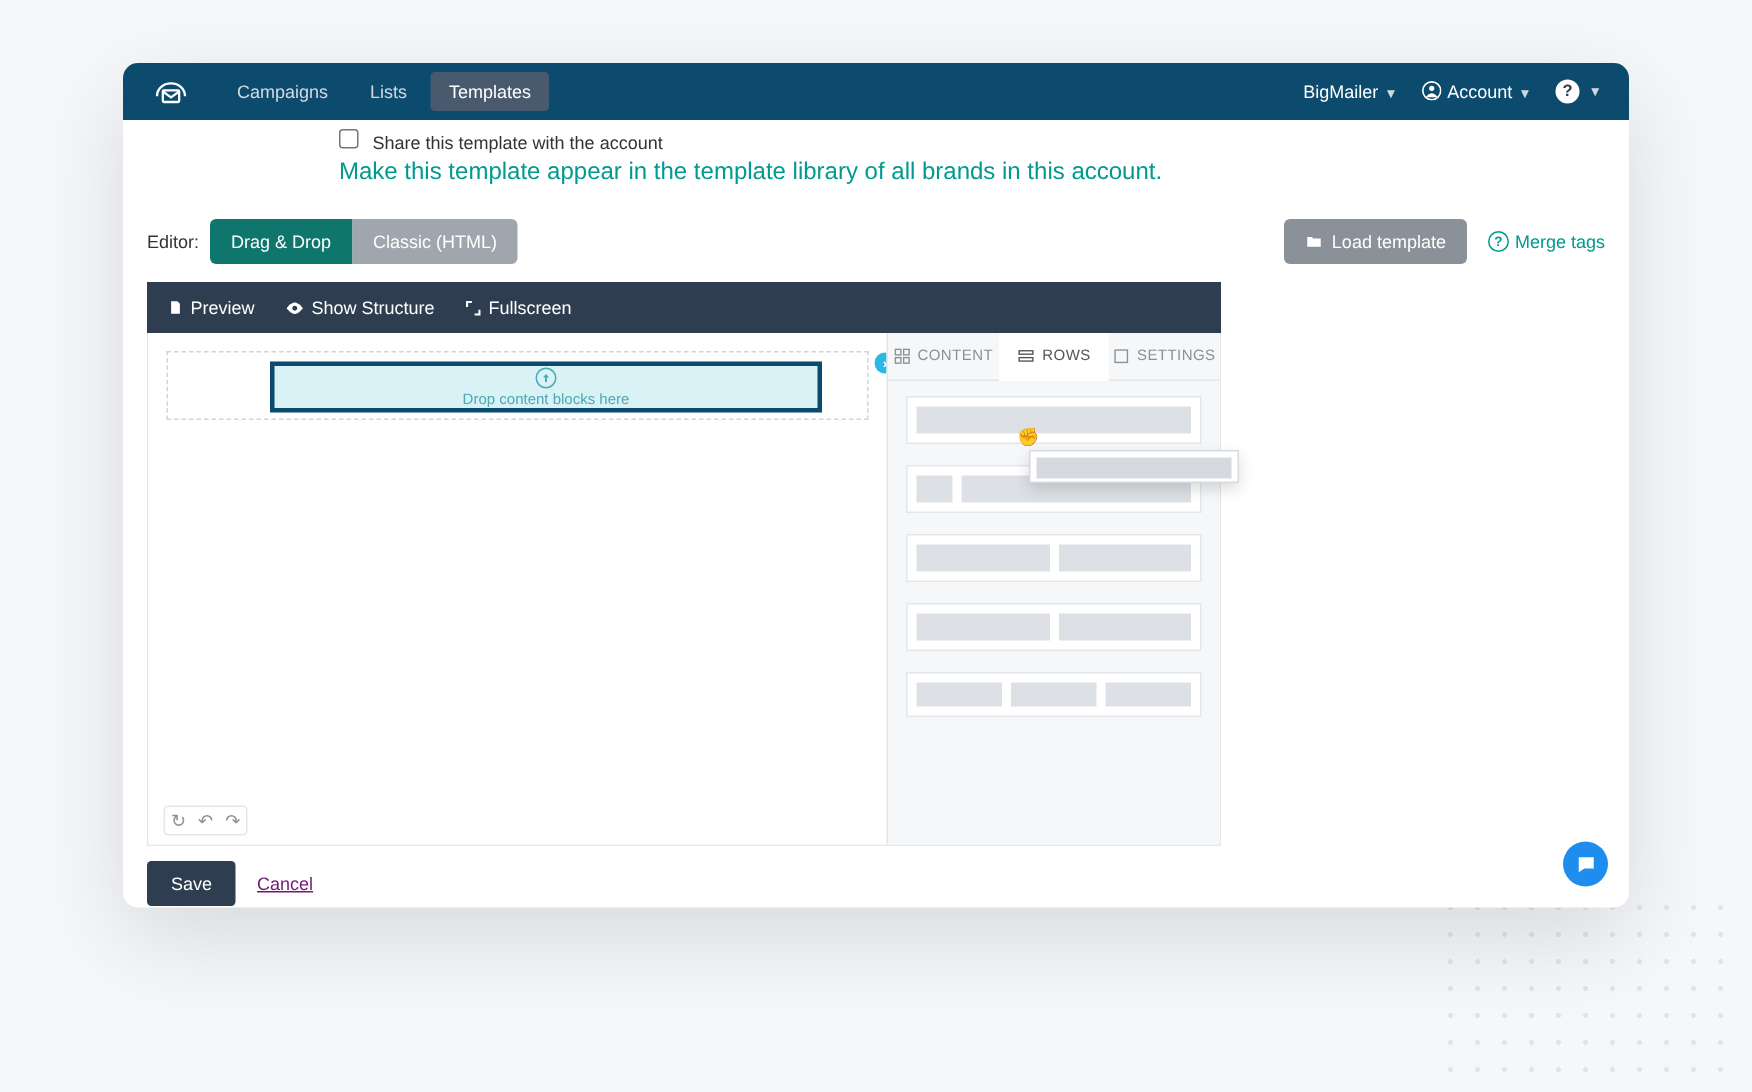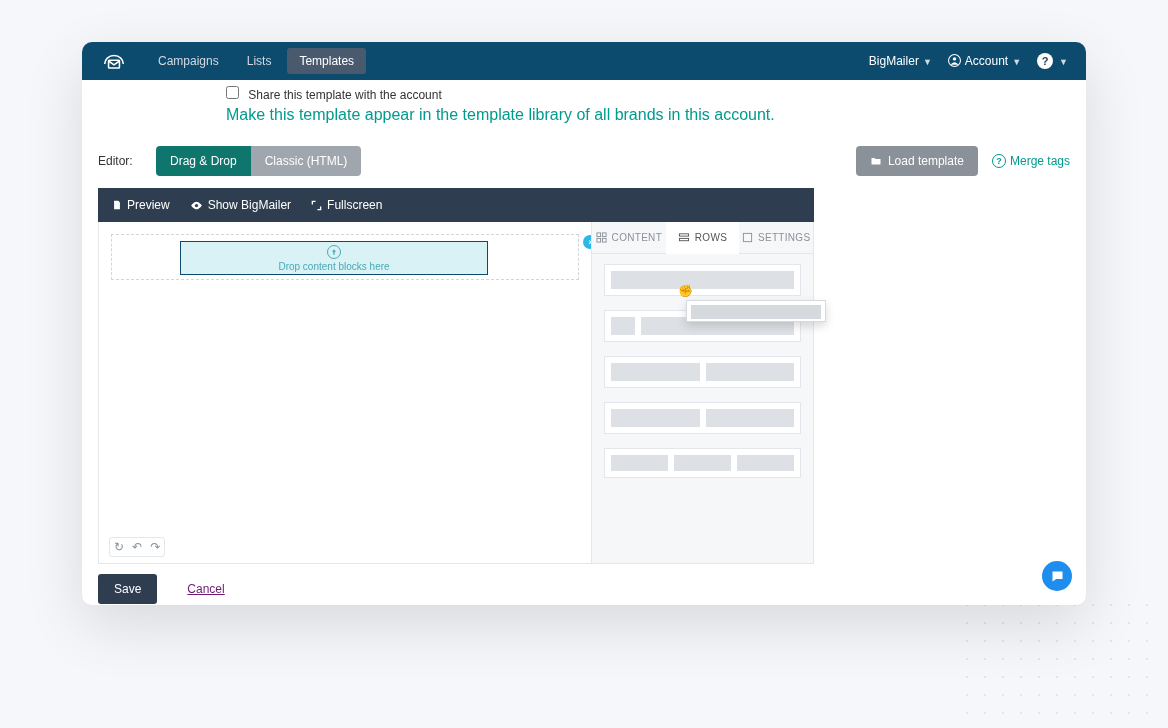--- a/index.html
+++ b/index.html
@@ -51,21 +51,21 @@
 
   .content-area { padding: 6px 16px 12px 16px; }
 
   .share-row { padding-left: 128px; font-size:12px; color:#333; }
   .share-row .chk { margin-right:6px; accent-color:#999; }
   .share-help { padding-left:128px; font-size:16px; color:#009a8e; margin-top:4px; }
 
   .editor-bar {
     display:flex; align-items:center; margin-top:22px;
   }
-  .editor-label { font-size:12px; color:#333; margin-right:28px; width:30px; }
+  .editor-label { font-size:12px; color:#333; margin-right:12px; width:30px; }
   .seg { display:flex; }
   .seg button {
     border:none; padding:8px 14px; font-size:12px; color:#fff; cursor:pointer;
   }
   .seg .dragdrop { background:#0f766e; border-radius:4px 0 0 4px; }
   .seg .classic { background:#a0a6ad; border-radius:0 4px 4px 0; }
   .editor-bar-spacer { flex:1; }
   .load-btn {
     background:#8a9199; color:#fff; border:none; font-size:12px;
     padding:8px 14px; border-radius:4px; display:flex; align-items:center; gap:6px;
@@ -82,22 +82,22 @@
   }
   .bt-item { display:flex; align-items:center; gap:5px; cursor:pointer; }
   .builder-body { display:flex; border:1px solid #e3e6ea; border-top:none; height:342px; position:relative; }
   .canvas {
     flex:1; background:#fff; padding:12px; position:relative;
   }
   .canvas-frame {
     border:1px dashed #cfd6dc; padding:6px; height:46px;
   }
   .dropzone {
-    margin-left:62px; width:308px; height:34px;
-    background:#d8f2f6; border:1px solid #0c4a6e;
+    margin-left:62px; width:368px; height:34px;
+    background:#d8f2f6; border:3px solid #0c4a6e;
     display:flex; flex-direction:column; align-items:center; justify-content:center;
     font-size:10px; color:#4aa9b4;
   }
   .dropzone .up { width:14px;height:14px;border:1.5px solid #4aa9b4;border-radius:50%;display:flex;align-items:center;justify-content:center;margin-bottom:2px; }
 
   .side-tabs-pill {
     position:absolute; left:484px; top:13px;
     width:14px;height:14px;border-radius:50%;
     background:#2bb8e6; color:#fff; display:flex;align-items:center;justify-content:center;font-size:9px;font-weight:bold;
   }
@@ -130,21 +130,21 @@
   }
   .dragging-block .cell { background:#d6dade; height:14px; }
   .cursor-hand { position:absolute; top:62px; left:86px; font-size:12px; color:#333; }
 
   .history-bar {
     position:absolute; left:10px; bottom:6px; display:flex; gap:8px;
     background:#fff; padding:2px 4px; border:1px solid #e3e6ea; border-radius:3px;
   }
   .history-bar span { font-size:12px; color:#8a9199; cursor:pointer; }
 
-  .footer-actions { display:flex; align-items:center; gap:30px; margin-top:10px; }
+  .footer-actions { display:flex; align-items:center; gap:14px; margin-top:10px; }
   .save-btn { background:#2e3d4f; color:#fff; border:none; padding:8px 16px; font-size:12px; border-radius:3px; }
   .cancel-link { color:#701a75; font-size:12px;text-decoration:underline; }
 
   .chat-fab {
     position:absolute; right:14px; bottom:14px;
     width:30px;height:30px;border-radius:50%;
     background:#1f8ded; display:flex;align-items:center;justify-content:center;
   }
 
   
@@ -226,21 +226,21 @@
           <svg width="10" height="12" viewBox="0 0 24 24">
               <path fill="#fff" d="M5 2h10l4 4v16H5z"></path>
             </svg>
           <span>Preview</span>
         </span>
         <span class="bt-item">
           <svg width="13" height="13" viewBox="0 0 24 24">
               <path fill="#fff" d="M12 5c5 0 10 7 10 7s-5 7-10 7S2 12 2 12s5-7 10-7z"></path>
               <circle cx="12" cy="12" r="3" fill="#2e3d4f"></circle>
             </svg>
-          <span>Show BigMailer</span>
+          <span>Show Structure</span>
         </span>
         <span class="bt-item">
           <svg width="11" height="11" viewBox="0 0 24 24">
               <path stroke="#fff" stroke-width="3" fill="none" d="M3 10V3h7M21 14v7h-7"></path>
             </svg>
           <span>Fullscreen</span>
         </span>
       </div>
       <div class="builder-body">
         <div class="canvas">

